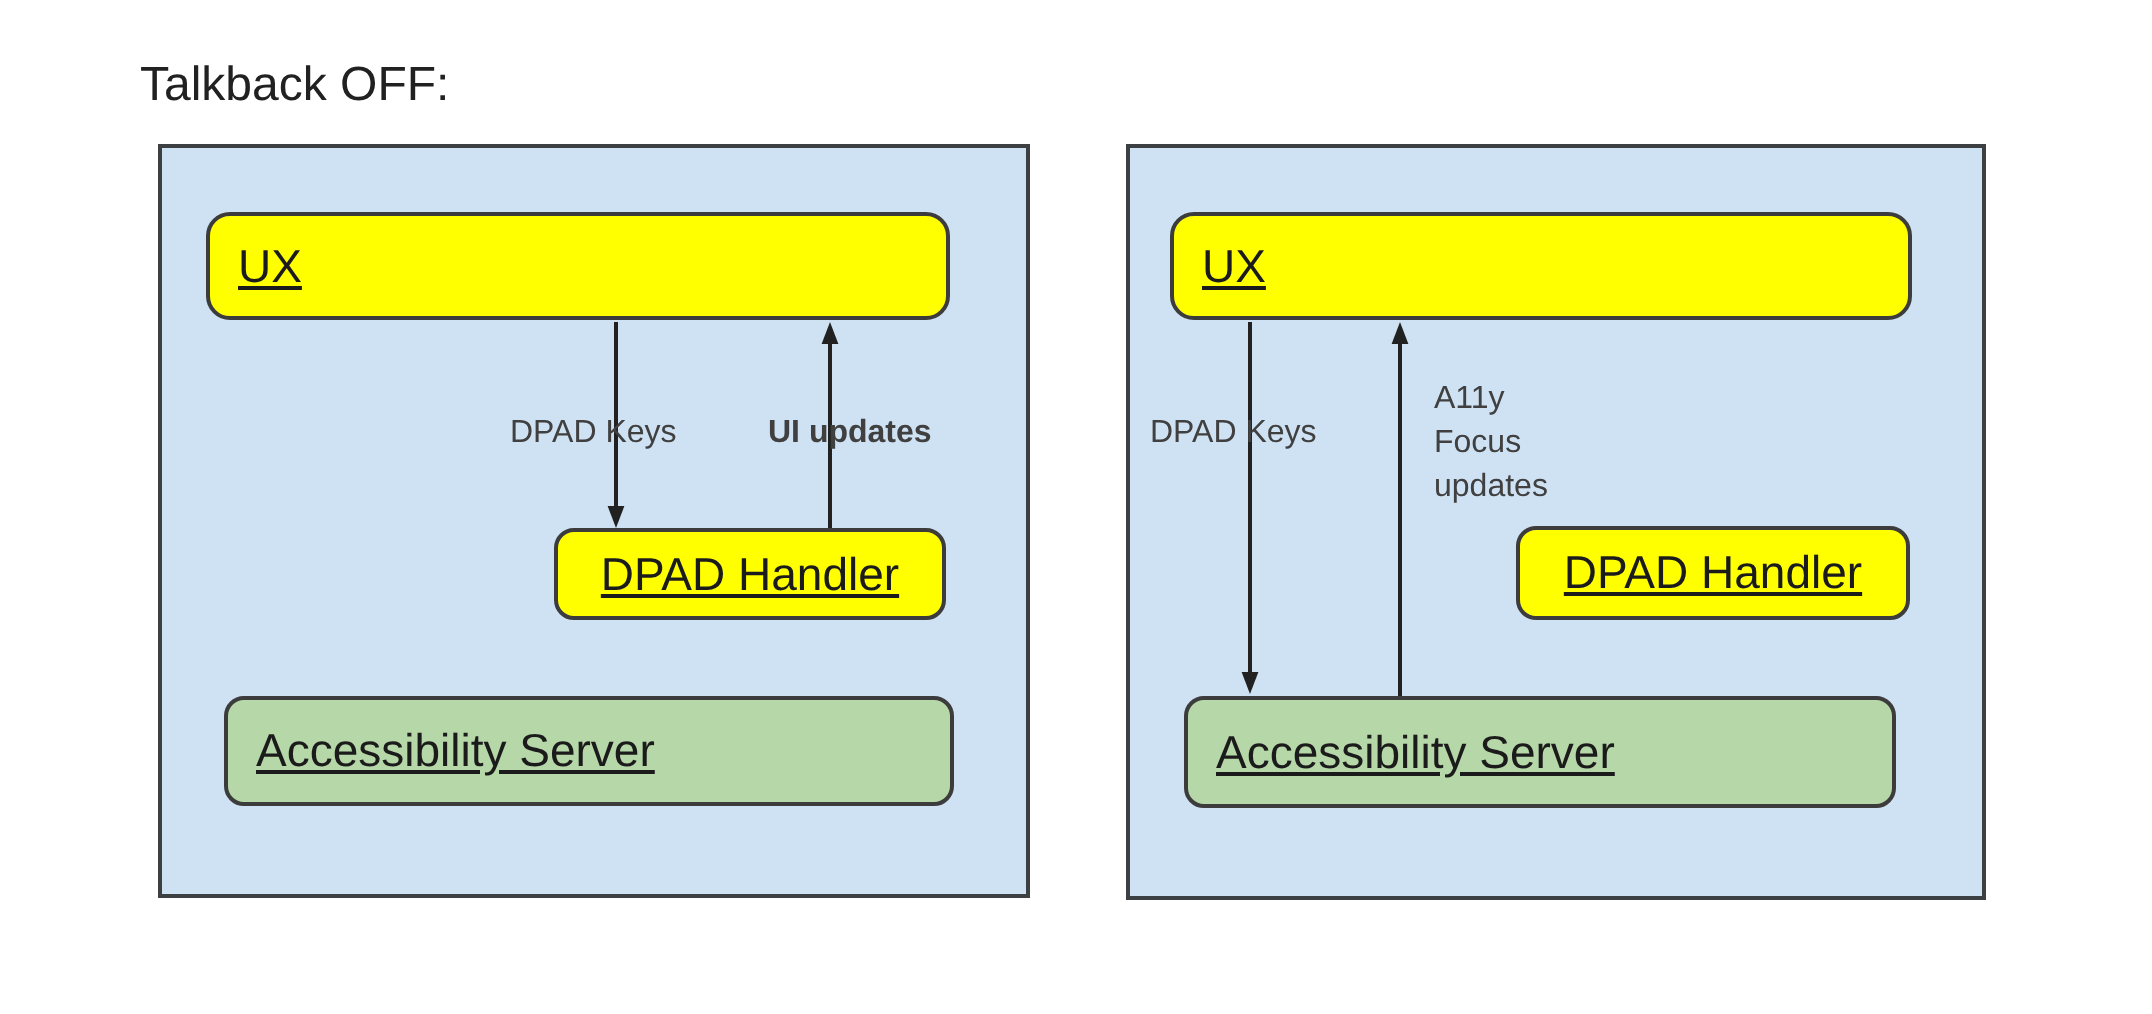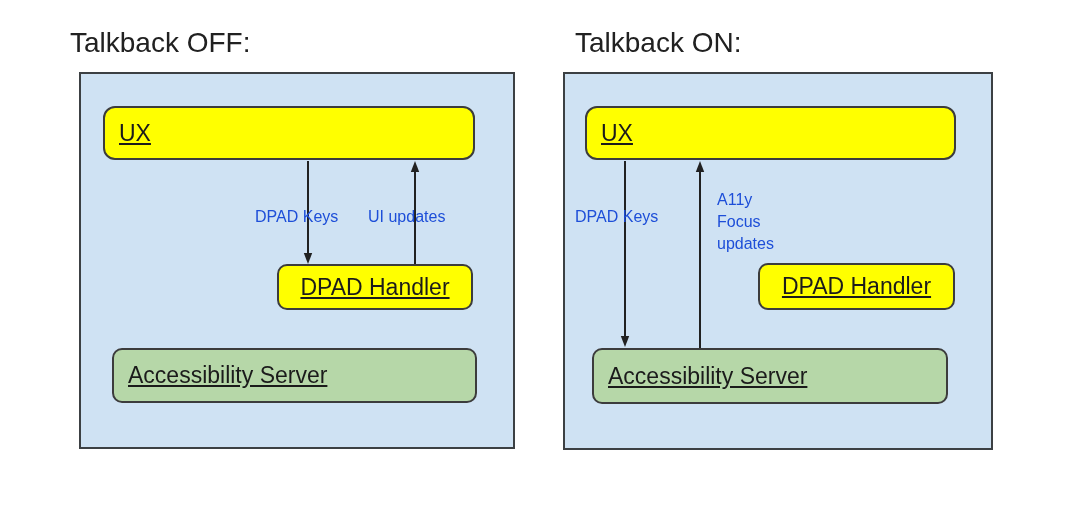--- a/index.html
+++ b/index.html
@@ -9,21 +9,21 @@
   .canvas {
     position: relative;
     width: 1076px;
     height: 507px;
     background: #ffffff;
     overflow: hidden;
   }
 
   .panel-title {
     position: absolute;
-    font-size: 28px;
+    font-size: 24px;
     line-height: 28px;
     font-weight: 400;
     color: #212121;
     white-space: nowrap;
     text-align: right;
   }
 
   .container {
     position: absolute;
     border: 2px solid #3c4043;
@@ -40,21 +40,21 @@
   }
   .box.align-left { justify-content: flex-start; padding-left: 14px; text-decoration: underline; }
   .box.align-center { justify-content: center; text-decoration: underline; }
   .box.r12 { border-radius: 12px; }
   .box.r10 { border-radius: 10px; }
 
   .arrow-label {
     position: absolute;
     font-size: 16px;
     line-height: 20px;
-    color: #1d4ed8;
+    color: #404040;
     white-space: nowrap;
   }
   .arrow-label.multiline {
     white-space: pre-line;
     line-height: 22px;
   }
 
   svg.arrows {
     position: absolute;
     left: 0; top: 0;
@@ -71,21 +71,20 @@
   <div class="panel-title" style="left:70px; top:29px;">Talkback OFF:</div>
 
   <div class="container" style="left: 79px; top: 72px; width: 436px; height: 377px; background-color: rgb(207, 226, 243); border-color: rgb(60, 64, 67);"></div>
 
   <div class="box r12 align-left" style="left: 103px; top: 106px; width: 372px; height: 54px; background-color: rgb(255, 255, 0); border-color: rgb(60, 60, 60);">UX</div>
 
   <div class="box r10 align-center" style="left: 277px; top: 264px; width: 196px; height: 46px; background-color: rgb(255, 255, 0); border-color: rgb(60, 60, 60);">DPAD Handler</div>
 
   <div class="box r10 align-left" style="left: 112px; top: 348px; width: 365px; height: 55px; background-color: rgb(182, 215, 168); border-color: rgb(60, 60, 60);">Accessibility Server</div>
 
-  <div class="panel-title" style="left:575px; top:29px;">Talkback ON:</div>
 
   <div class="container" style="left: 563px; top: 72px; width: 430px; height: 378px; background-color: rgb(207, 226, 243); border-color: rgb(60, 64, 67);"></div>
 
   <div class="box r12 align-left" style="left: 585px; top: 106px; width: 371px; height: 54px; background-color: rgb(255, 255, 0); border-color: rgb(60, 60, 60);">UX</div>
 
   <div class="box r10 align-center" style="left: 758px; top: 263px; width: 197px; height: 47px; background-color: rgb(255, 255, 0); border-color: rgb(60, 60, 60);">DPAD Handler</div>
 
   <div class="box r10 align-left" style="left: 592px; top: 348px; width: 356px; height: 56px; background-color: rgb(182, 215, 168); border-color: rgb(60, 60, 60);">Accessibility Server</div>
 
   <svg class="arrows" viewBox="0 0 1076 507">
@@ -98,21 +97,21 @@
 
     <line x1="625" y1="161" x2="625" y2="338" stroke-width="2" stroke="#212121"></line>
     <polygon points="625,347 620.8,336 629.2,336" fill="#212121"></polygon>
 
     <line x1="700" y1="348" x2="700" y2="170" stroke-width="2" stroke="#212121"></line>
     <polygon points="700,161 695.8,172 704.2,172" fill="#212121"></polygon>
   </svg>
 
   <div class="arrow-label" style="left:255px; top:207px;">DPAD Keys</div>
 
-  <div class="arrow-label" style="left:368px; top:207px;">UI updates</div>
+  <div class="arrow-label" style="left:384px; top:207px;font-weight:bold;">UI updates</div>
 
   <div class="arrow-label" style="left:575px; top:207px;">DPAD Keys</div>
 
   <div class="arrow-label multiline" style="left:717px; top:189px;">A11y
 Focus
 updates</div>
 
 </div>
 
 </body></html>

